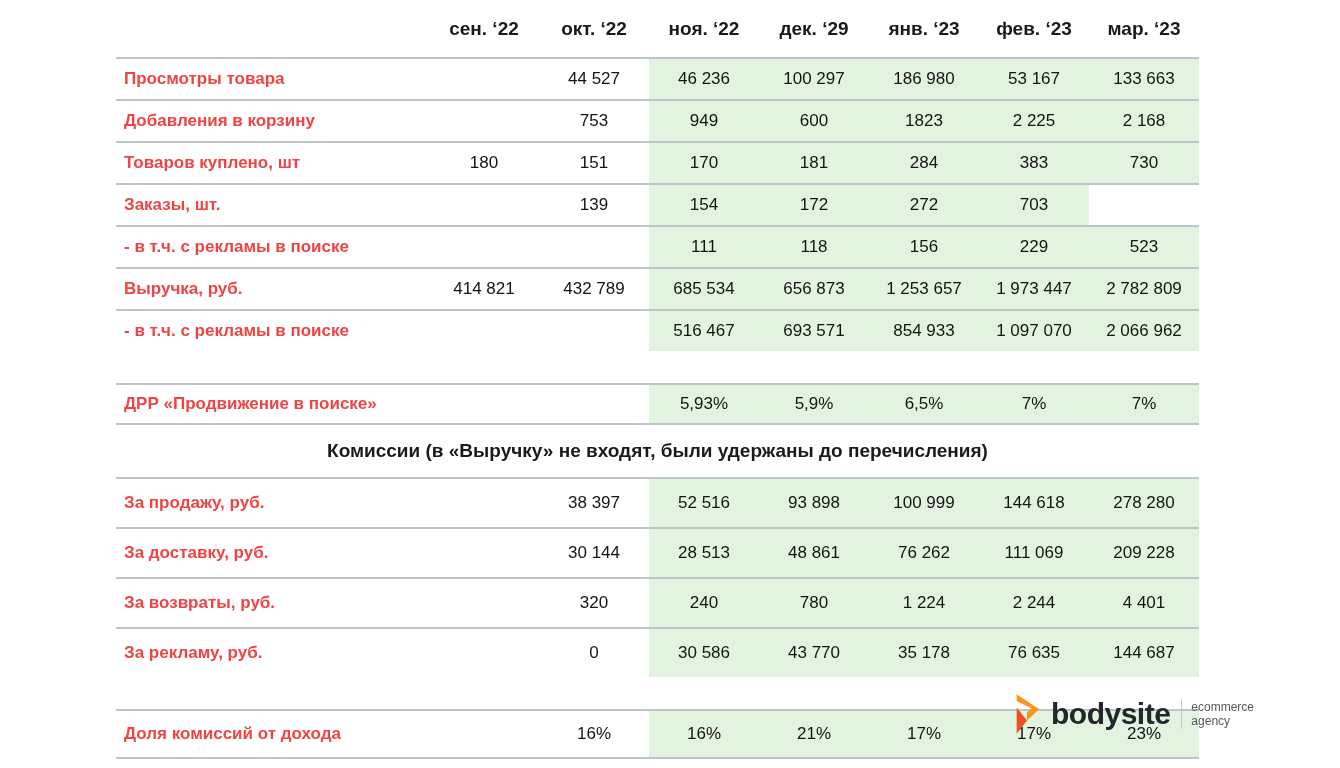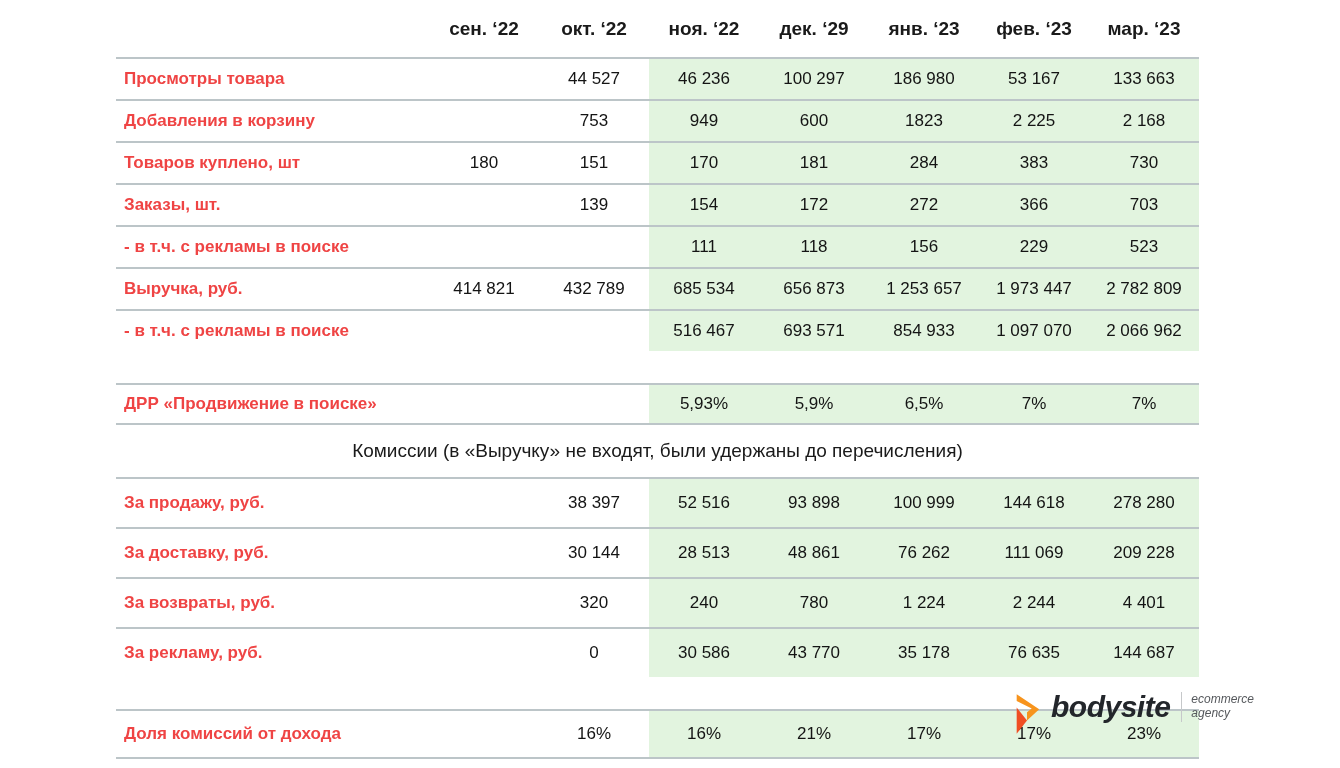--- a/index.html
+++ b/index.html
@@ -48,32 +48,31 @@
     color:#ef4444;
   }
   .cell.value.hl { background:#e2f4df; }
   .table-block.last-bordered .row:last-child { border-bottom:2px solid #bcc5c8;margin-top:32px; }
   .section-heading {
     height:52px;
     display:flex;
     align-items:center;
     justify-content:center;
     font-size:19px;
-    font-weight:normal;
+    font-weight:bold;
     color:#1a1a1a;
   }
   .t2 .row { height:50px; }
 
   
   .logo {
     position:absolute;
     left:1012px; top:692px;
     display:flex;
-    align-items:flex-start;
-    font-style:italic;
+    align-items:center;
   }
   .logo-icon { width:30px; height:44px; margin-right:9px; }
   .logo-brand {
     font-size:30px;
     font-weight:bold;
     color:#23262b;
     letter-spacing:-0.5px;
     line-height:1;
   }
   .logo-divider {
@@ -136,21 +135,20 @@
             <div class="cell value hl">383</div>
             <div class="cell value hl">730</div>
           </div>
           <div class="row">
             <div class="cell label">Заказы, шт.</div>
             <div class="cell value"></div>
             <div class="cell value">139</div>
             <div class="cell value hl">154</div>
             <div class="cell value hl">172</div>
             <div class="cell value hl">272</div>
-            <div class="cell value hl">366</div>
             <div class="cell value hl">703</div>
           </div>
           <div class="row">
             <div class="cell label">- в т.ч. с рекламы в поиске</div>
             <div class="cell value"></div>
             <div class="cell value"></div>
             <div class="cell value hl">111</div>
             <div class="cell value hl">118</div>
             <div class="cell value hl">156</div>
             <div class="cell value hl">229</div>

